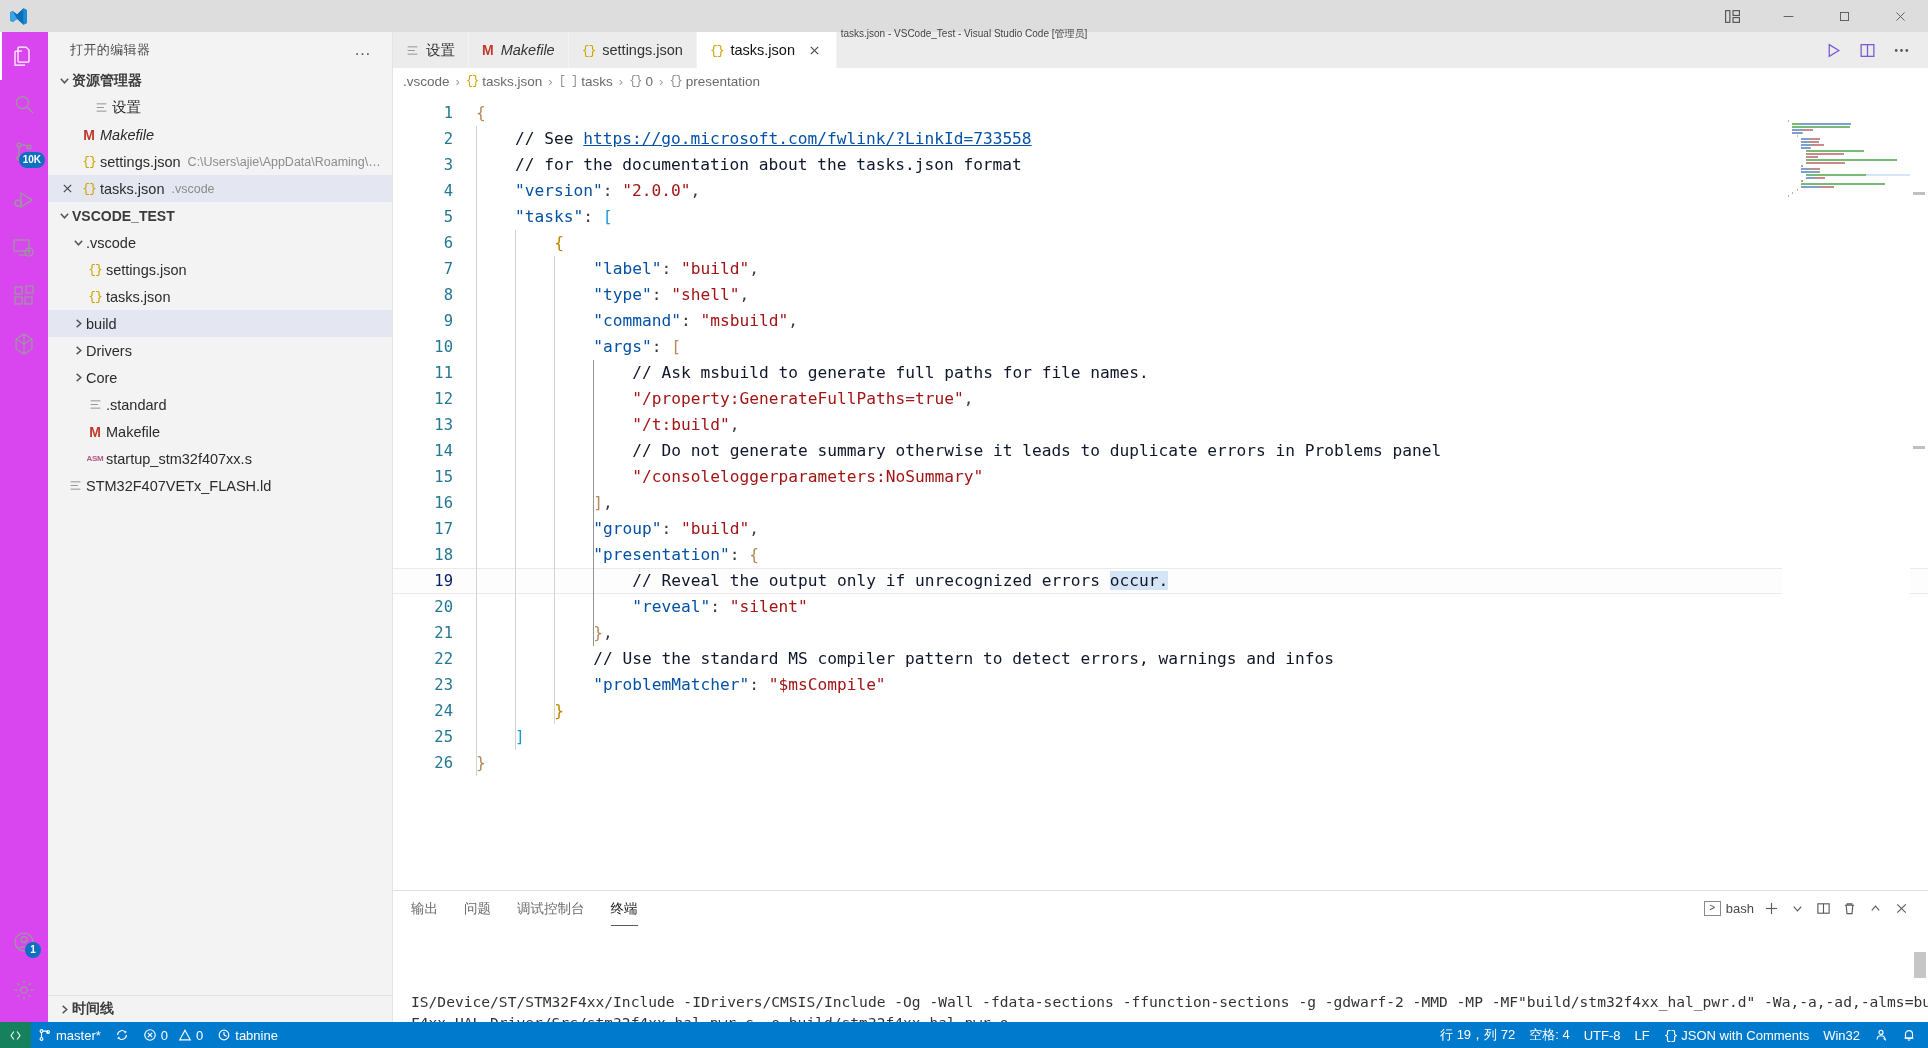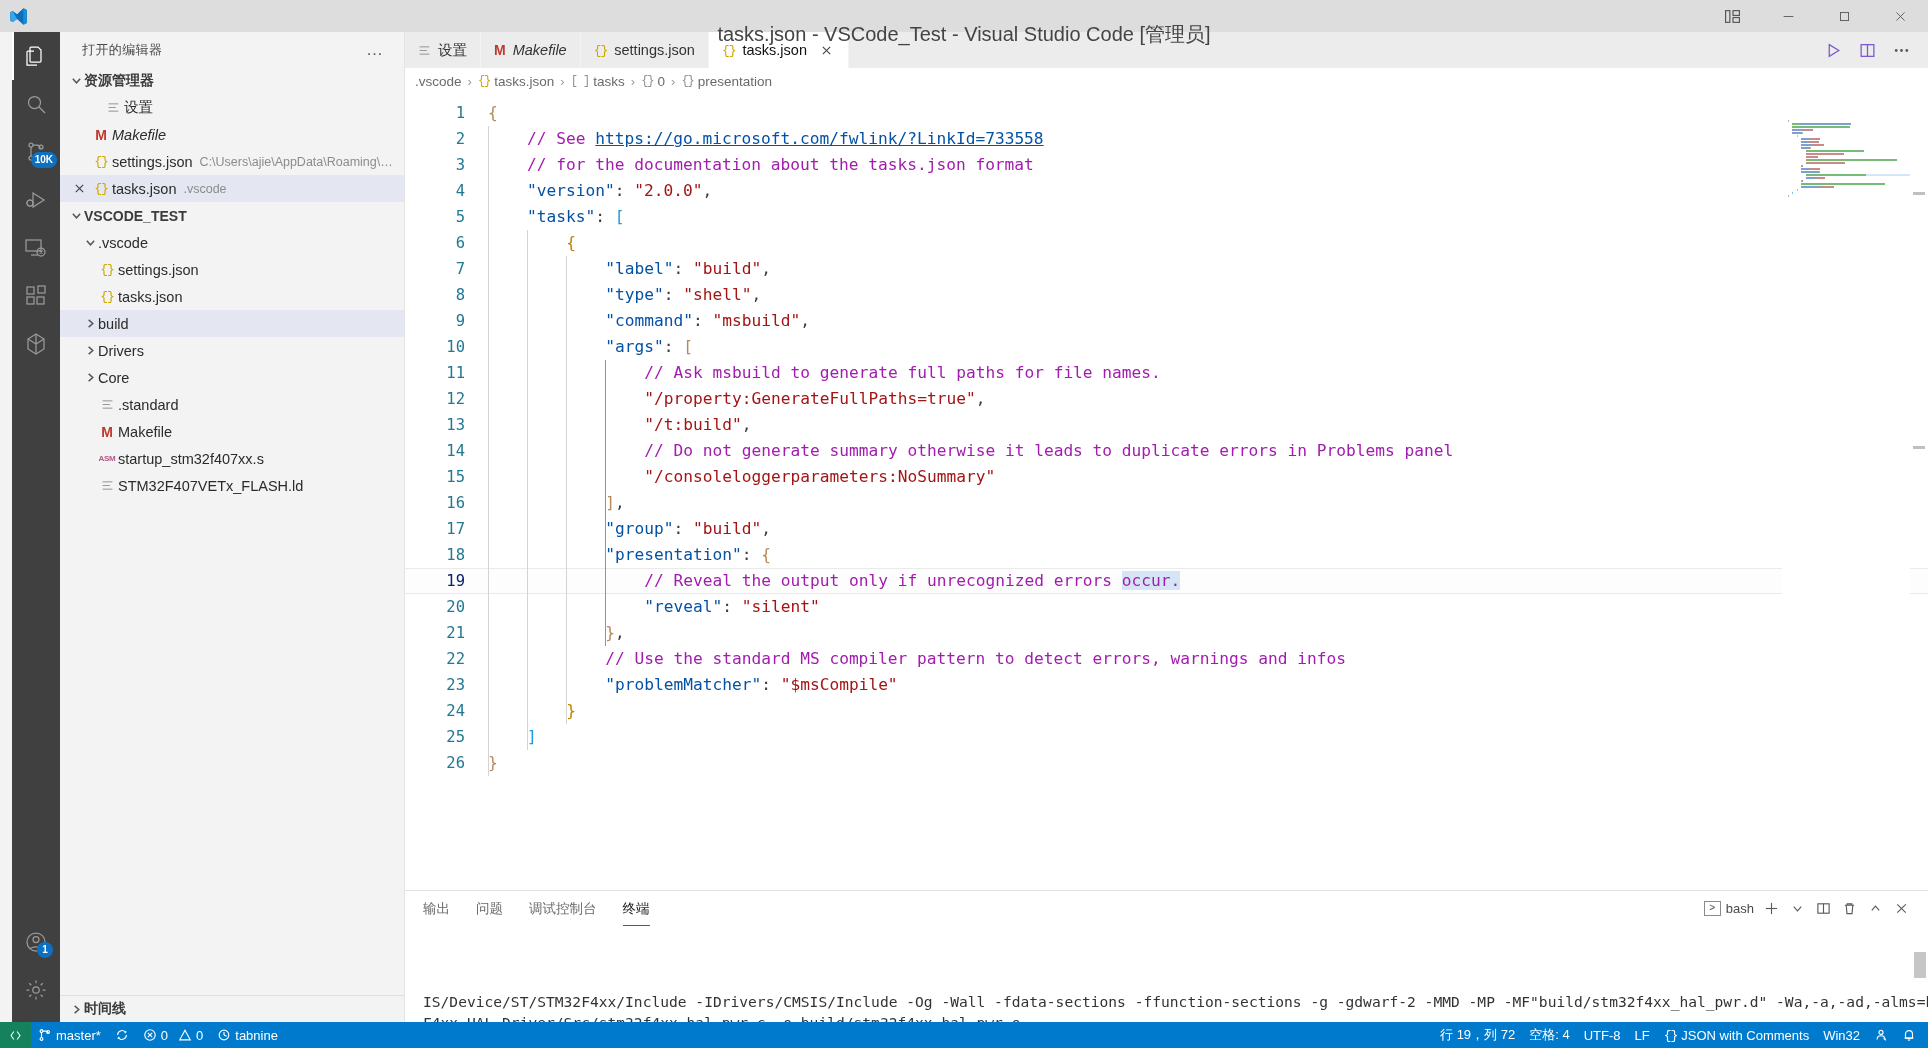--- a/index.html
+++ b/index.html
@@ -21,34 +21,34 @@
   }
   .vs-logo { width: 36px; height: 32px; display: flex; align-items: center; justify-content: center; }
   .vs-logo svg { width: 19px; height: 19px; }
   .menubar { display: flex; align-items: center; height: 32px; }
   .menu-item {
     padding: 0 9px; height: 32px; line-height: 32px; font-size: 14.5px; color: #333;
     cursor: default; white-space: nowrap;
   }
   .title-center {
     position: absolute; left: 0; right: 0; text-align: center;
-    font-size: 20px; color: #444; pointer-events: none; line-height: 32px; margin-top: 36px;
+    font-size: 10px; color: #444; pointer-events: none; line-height: 32px; margin-top: 36px;
   }
   .win-controls { margin-left: auto; display: flex; height: 32px; z-index: 2; }
   .win-btn { width: 56px; height: 32px; display: flex; align-items: center; justify-content: center; }
   .win-btn svg { width: 13px; height: 13px; stroke: #555; fill: none; stroke-width: 1.1; }
   .layout-btn svg { width: 17px; height: 17px; }
 
   
   .bodyrow { flex: 1 1 auto; display: flex; min-height: 0; }
 
   
   .activitybar {
-    width: 48px; background: #404040; display: flex; flex-direction: column;
-    align-items: flex-end; flex: 0 0 48px; margin-left: 12px;
+    width: 48px; background: #d946ef; display: flex; flex-direction: column;
+    align-items: flex-end; flex: 0 0 48px;
   }
   .act-icon {
     width: 48px; height: 48px; display: flex; align-items: center; justify-content: center;
     position: relative; cursor: pointer;
   }
   .act-icon svg { width: 24px; height: 24px; stroke: #9a9a9a; fill: none; stroke-width: 1.25; }
   .act-icon.active::before {
     content: ""; position: absolute; left: 0; top: 0; bottom: 0; width: 2px; background: #ffffff;
   }
   .act-icon.active svg { stroke: #ffffff; }
@@ -142,21 +142,21 @@
   .ln .txt { position: absolute; left: 83px; }
   .ln.cur { background: #fdfdfd; box-shadow: inset 0 1px 0 #eaeaea, inset 0 -1px 0 #eaeaea; }
   .guide { position: absolute; top: 0; bottom: 0; width: 1px; background: #d3d3d3; }
   .guide.active { background: #939393; }
   .tk-punc { color: #3b3b3b; }
   .tk-brace1 { color: #b58b5a; }
   .tk-brace2 { color: #1a9ad6; }
   .tk-brace3 { color: #c18401; }
   .tk-key { color: #0451a5; }
   .tk-str { color: #a31515; }
-  .tk-com { color: #a21caf; }
+  .tk-com { color: #0f172a; }
   .tk-link { color: #0451a5; text-decoration: underline; }
   .sel { background: #d6e5f5; }
 
   
   .minimap { position: absolute; top: 0; right: 18px; width: 128px; height: 100%; background: #ffffff; }
   .mm-line { height: 2px; margin-bottom: 1px; border-radius: 1px; }
   .scroll-track { position: absolute; top: 0; right: 0; width: 18px; height: 100%; background: transparent; }
   .scroll-marker { position: absolute; right: 3px; width: 12px; height: 3px; background: #c0c0c0; }
 
   
@@ -410,21 +410,21 @@
         <span class="tree-label">.standard</span>
       </div>
       <div class="tree-row" style="padding-left:36px">
         <span class="file-icon ic-makefile">M</span>
         <span class="tree-label">Makefile</span>
       </div>
       <div class="tree-row" style="padding-left:36px">
         <span class="file-icon ic-asm">ASM</span>
         <span class="tree-label">startup_stm32f407xx.s</span>
       </div>
-      <div class="tree-row" style="padding-left:36px">
+      <div class="tree-row" style="padding-left:16px">
         <span class="file-icon ic-doc">
             <svg viewBox="0 0 16 16">
               <line x1="2" y1="3.5" x2="14" y2="3.5"></line>
               <line x1="2" y1="8" x2="11" y2="8"></line>
               <line x1="2" y1="12.5" x2="14" y2="12.5"></line>
             </svg>
           </span>
         <span class="tree-label">STM32F407VETx_FLASH.ld</span>
       </div>
 

